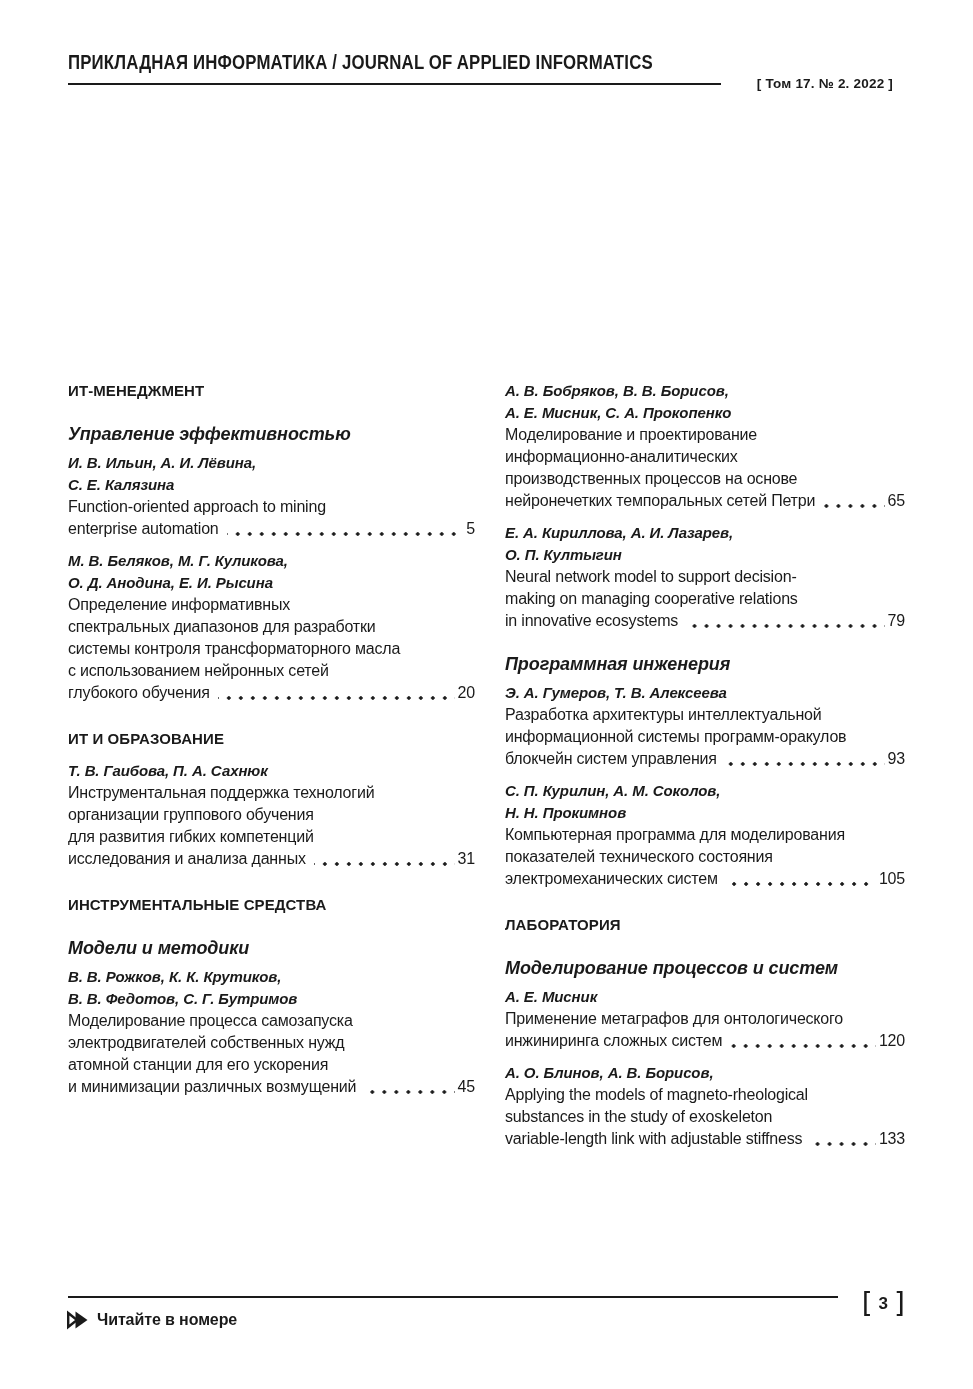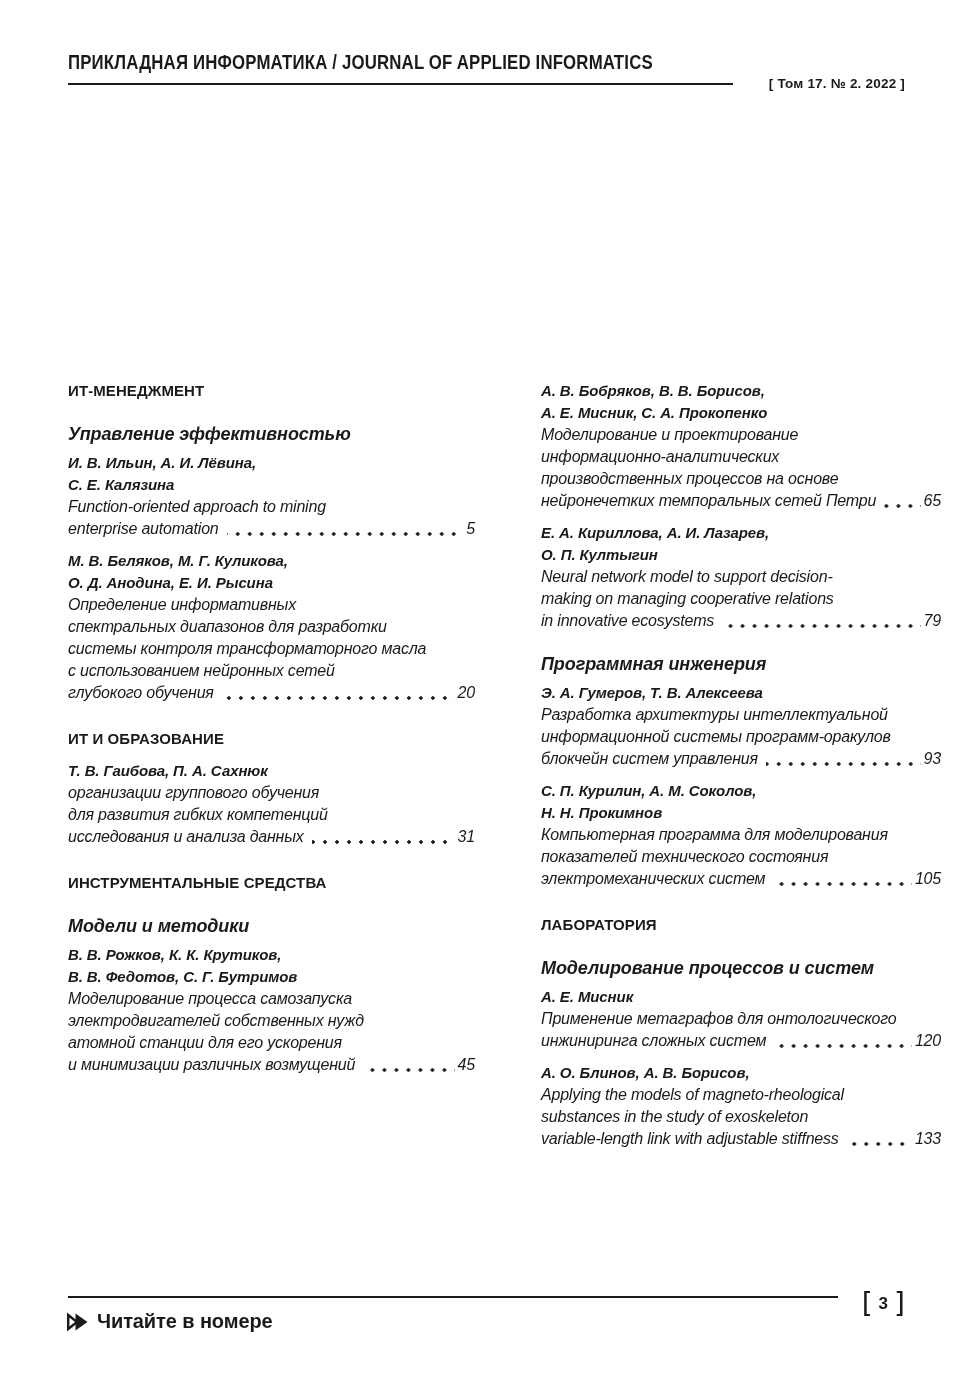--- a/index.html
+++ b/index.html
@@ -4,67 +4,67 @@
 <style>
   html, body { margin: 0; padding: 0; }
   body {
     width: 973px; height: 1389px; position: relative;
     background: #ffffff; color: #1a1a1a;
     font-family: "Liberation Sans", "DejaVu Sans", sans-serif;
     overflow: hidden;
   }
 
   
-  .header { position: absolute; top: 52px; left: 68px; right: 68px; }
+  .header { position: absolute; top: 52px; left: 68px; right: 80px; }
   .journal-title {
     font-size: 20px; font-weight: bold; letter-spacing: 0.2px;
     white-space: nowrap; transform: scaleX(0.84); transform-origin: left center;
     line-height: 20px;
   }
   .header-row { display: flex; align-items: center; margin-top: 4px; font-weight: bold; }
   .header-rule { flex: 1; height: 0; border-top: 2.5px solid #1a1a1a; margin-right: 36px; }
   .issue-label { font-size: 13.5px; white-space: nowrap; letter-spacing: 0.2px; }
 
   
-  .content { position: absolute; top: 380px; left: 68px; display: flex; gap: 36px; }
+  .content { position: absolute; top: 380px; left: 68px; display: flex; }
   .col { width: 407px; }
   .col + .col { margin-left: 30px; width: 400px; }
   .col > :first-child { margin-top: 0 !important; }
 
   .section {
     font-size: 15px; font-weight: bold; margin: 24px 0 0;
     line-height: 22px; letter-spacing: 0.1px;
   }
   .subsection {
     font-size: 18px; font-weight: bold; font-style: italic;
     margin: 19px 0 0; line-height: 26px; letter-spacing: -0.1px;
   }
   .entry { margin-top: 10px; }
   .subsection + .entry { margin-top: 5px; }
   .authors {
     font-size: 15px; font-weight: bold; font-style: italic;
     line-height: 22px; letter-spacing: -0.1px; white-space: nowrap;
   }
-  .tline { font-size: 16px; line-height: 22px; letter-spacing: -0.2px; white-space: nowrap; font-style: italic; }
+  .tline { font-size: 16px; line-height: 22px; letter-spacing: -0.2px; white-space: nowrap; }
   .tlast { display: flex; align-items: flex-end; white-space: nowrap; }
   .ttext { flex: 0 0 auto; }
   .leader {
     flex: 1 1 auto; min-width: 12px; height: 4px;
     margin: 0 3px 4px 8px;
     background-image: radial-gradient(circle at 2px 2px, #1a1a1a 1.5px, transparent 1.9px);
     background-size: 12px 4px; background-repeat: repeat-x;
     background-position: right 0 bottom 0;
   }
   .tpage { flex: 0 0 auto; font-size: 16px; line-height: 22px; }
 
   
   .footer-rule { position: absolute; top: 1296px; left: 68px; width: 770px; height: 0; border-top: 2.5px solid #1a1a1a; }
   .read-row { position: absolute; top: 1310px; left: 66px; display: flex; align-items: center; }
   .read-icon { width: 24px; height: 20px; margin-right: 7px; }
-  .read-label { font-size: 20px; font-weight: bold; letter-spacing: -0.1px; }
+  .read-label { font-size: 16px; font-weight: bold; letter-spacing: -0.1px; }
   .page-marker { position: absolute; top: 1289px; right: 68px; display: flex; align-items: center; }
   .bracket { font-size: 28px; font-weight: 400; line-height: 30px; font-family: "DejaVu Sans", sans-serif; }
   .page-num { font-size: 17px; font-weight: bold; margin: 0 6px; }
 </style>
 </head>
 <body>
 
 <div class="header">
   <div class="journal-title">ПРИКЛАДНАЯ ИНФОРМАТИКА / JOURNAL OF APPLIED INFORMATICS</div>
   <div class="header-row">
@@ -96,20 +96,21 @@
         <div class="tline">с использованием нейронных сетей</div>
         <div class="tline tlast">
           <span class="ttext">глубокого обучения</span>
           <span class="leader"></span>
           <span class="tpage">20</span>
         </div>
       </div>
       <h2 class="section">ИТ И ОБРАЗОВАНИЕ</h2>
       <div class="entry">
         <div class="authors">Т. В. Гаибова, П. А. Сахнюк</div>
+        <div class="tline">Инструментальная поддержка технологий</div>
         <div class="tline">организации группового обучения</div>
         <div class="tline">для развития гибких компетенций</div>
         <div class="tline tlast">
           <span class="ttext">исследования и анализа данных</span>
           <span class="leader"></span>
           <span class="tpage">31</span>
         </div>
       </div>
       <h2 class="section">ИНСТРУМЕНТАЛЬНЫЕ СРЕДСТВА</h2>
       <h3 class="subsection">Модели и методики</h3>

